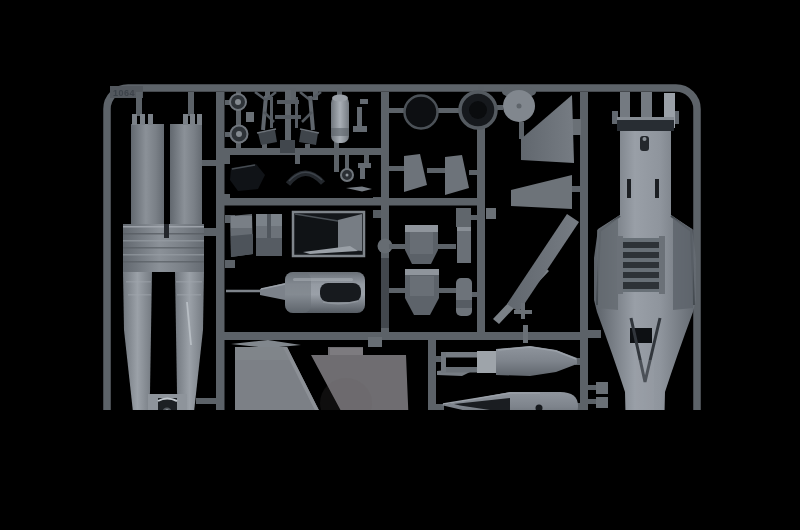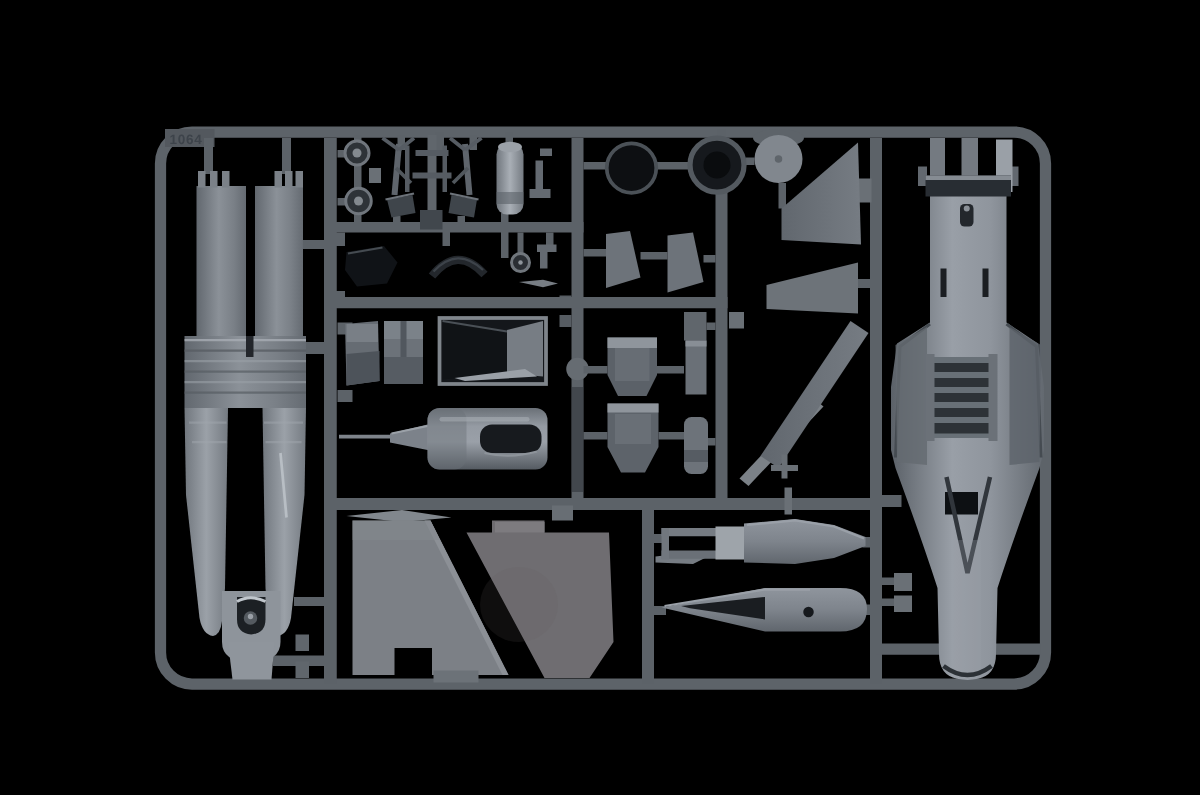--- a/index.html
+++ b/index.html
@@ -1,16 +1,16 @@
 <!DOCTYPE html>
 <html><head>
 <meta charset="utf-8">
 <style>
 html,body{margin:0;padding:0;background:#000;}
-#stage{position:relative;width:800px;height:530px;background:#b91c1c;overflow:hidden;font-family:"Liberation Sans",sans-serif;}
+#stage{position:relative;width:800px;height:410px;background:#b91c1c;overflow:hidden;font-family:"Liberation Sans",sans-serif;}
 </style>
 </head>
 <body>
 <div id="stage">
 <svg width="800" height="530" viewBox="0 0 800 530">
 <defs>
 <linearGradient id="colGrad" x1="0" y1="0" x2="1" y2="0">
 <stop offset="0" stop-color="#62686f"></stop>
           <stop offset="0.45" stop-color="#8b9198"></stop>
           <stop offset="0.75" stop-color="#7a8087"></stop>

